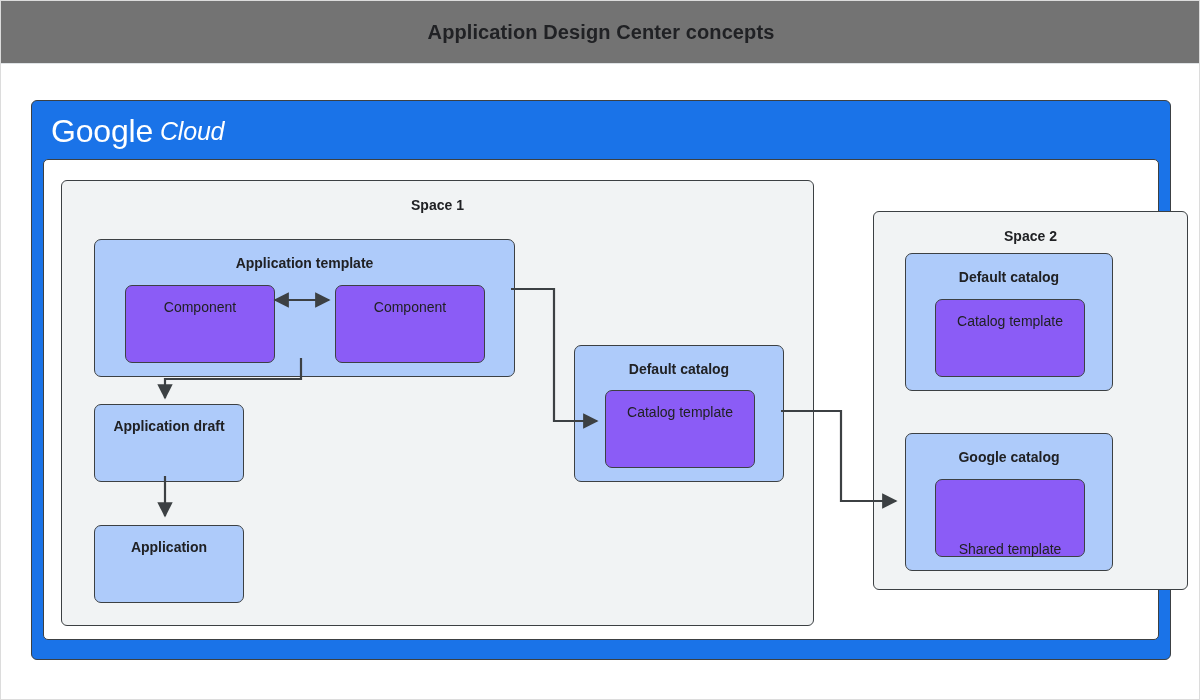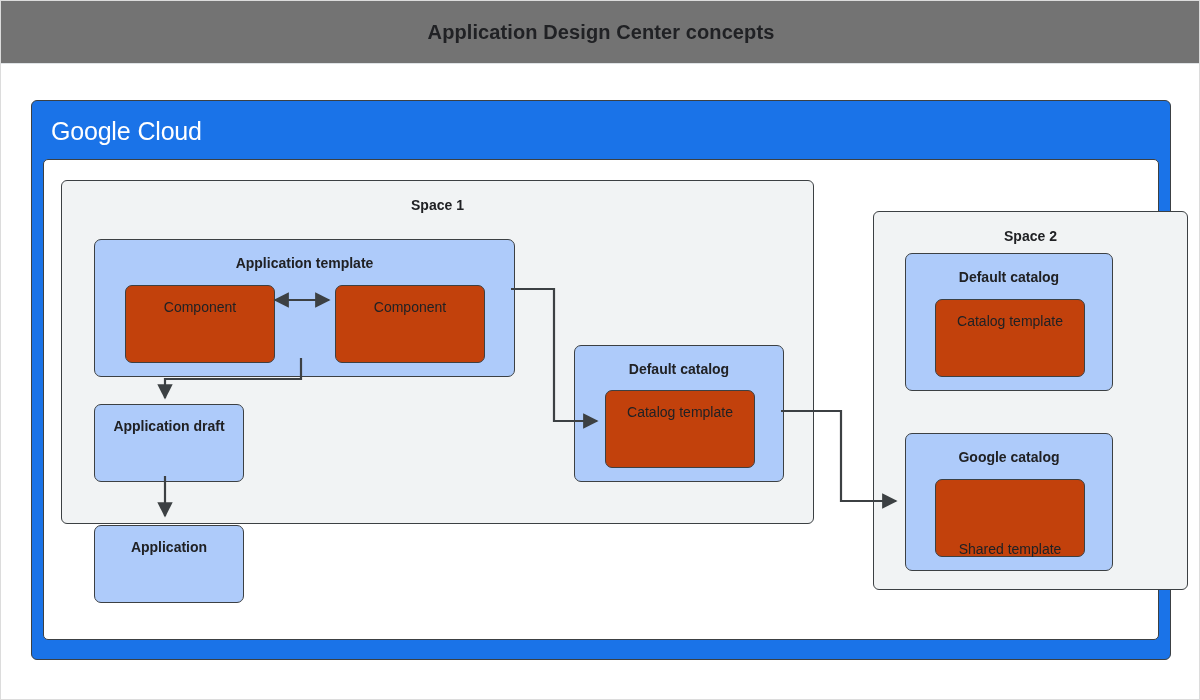--- a/index.html
+++ b/index.html
@@ -72,29 +72,30 @@
     position: absolute;
     left: 19px;
     top: 14px;
     height: 32px;
     display: flex;
     align-items: center;
     color: #ffffff;
     white-space: nowrap;
   }
   .gcloud-logo .g-word {
-    font-size: 25px;
+    font-size: 32px;
     font-weight: 500;
     letter-spacing: -0.2px;
   }
   .gcloud-logo .c-word {
     font-size: 25px;
     font-weight: 300;
     letter-spacing: -0.2px;
     margin-left: 7px;
+    font-style: italic;
   }
 
   
   .gcloud-inner {
     position: absolute;
     left: 11px;
     top: 58px;
     width: 1116px;
     height: 481px;
     background: #ffffff;
@@ -122,21 +123,21 @@
   }
 
   
   .node {
     position: absolute;
     border: 1px solid #3c4043;
     border-radius: 7px;
     box-sizing: border-box;
   }
   .node.blue  { background: #aecbfa; }
-  .node.gray  { background: #c2410c; }
+  .node.gray  { background: #8b5cf6; }
 
   .node-title {
     position: absolute;
     left: 0;
     right: 0;
     text-align: center;
     font-size: 14px;
     font-weight: bold;
     color: #202124;
   }
@@ -167,21 +168,21 @@
 
     <div class="gcloud-box">
 
       <div class="gcloud-logo">
         <span class="g-word">Google</span>
         <span class="c-word">Cloud</span>
       </div>
 
       <div class="gcloud-inner">
 
-        <div class="space" style="left:17px; top:20px; width:753px; height:344px;">
+        <div class="space" style="left:17px; top:20px; width:753px; height:446px;">
           <div class="space-label" style="top:16px;">Space 1</div>
 
           <div class="node blue" style="left:32px; top:58px; width:421px; height:138px;">
             <div class="node-title" style="top:15px;">Application template</div>
 
             <div class="node gray" style="left:30px; top:45px; width:150px; height:78px;">
               <div class="node-title plain" style="top:13px;">Component</div>
             </div>
 
             <div class="node gray" style="left:240px; top:45px; width:150px; height:78px;">

